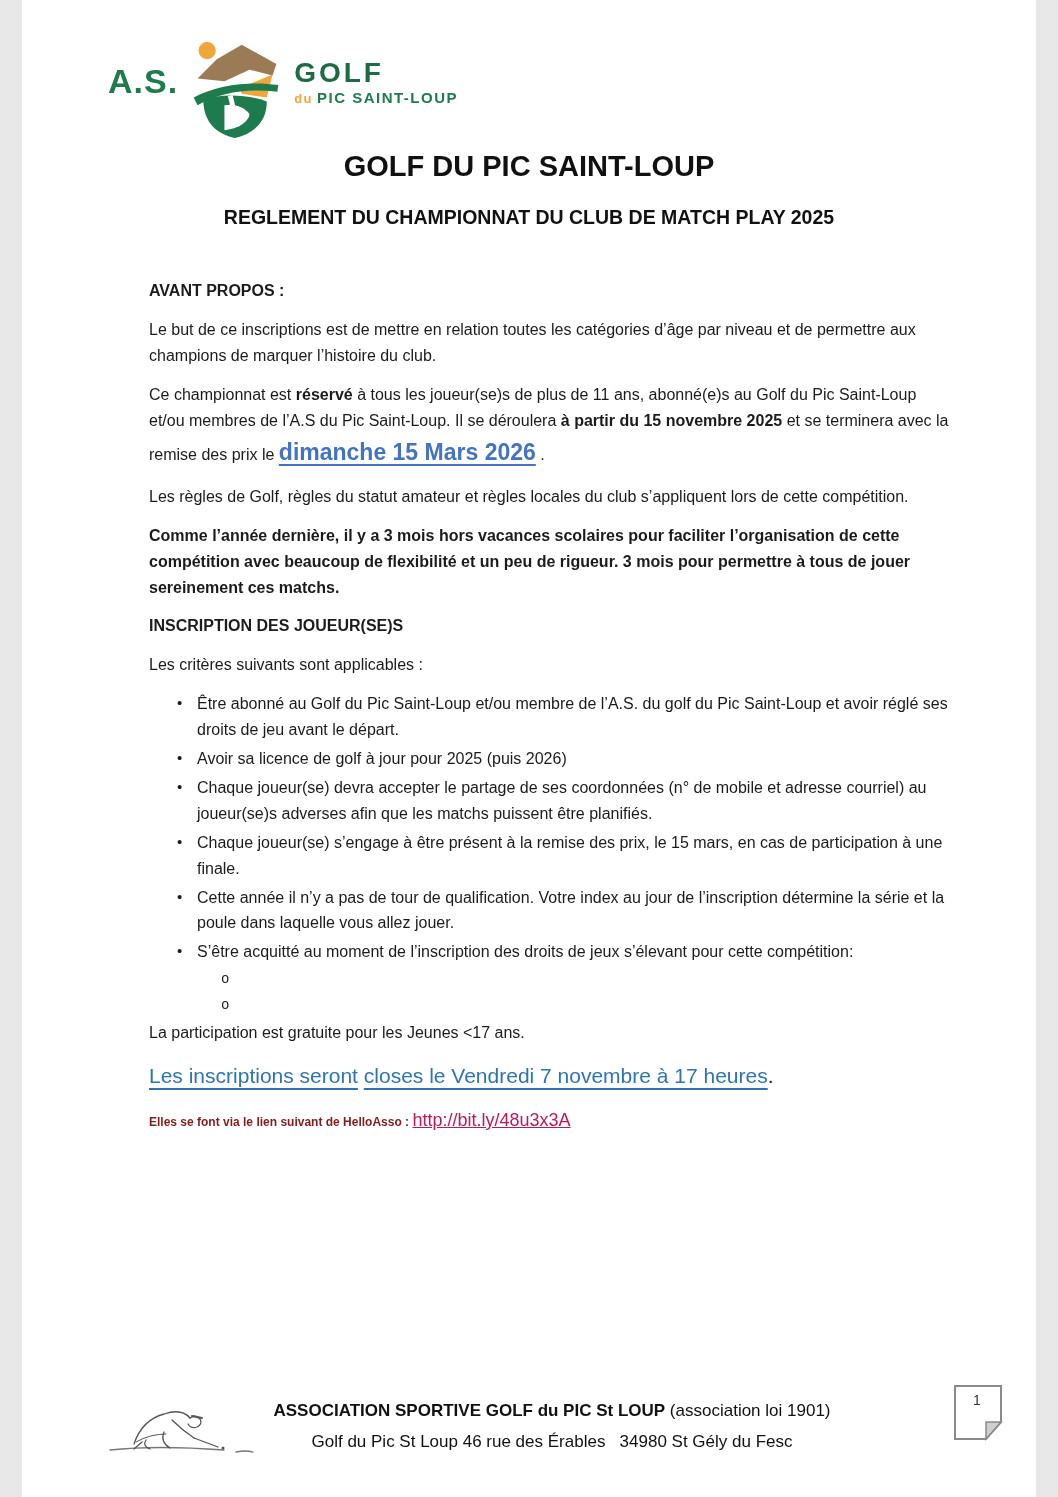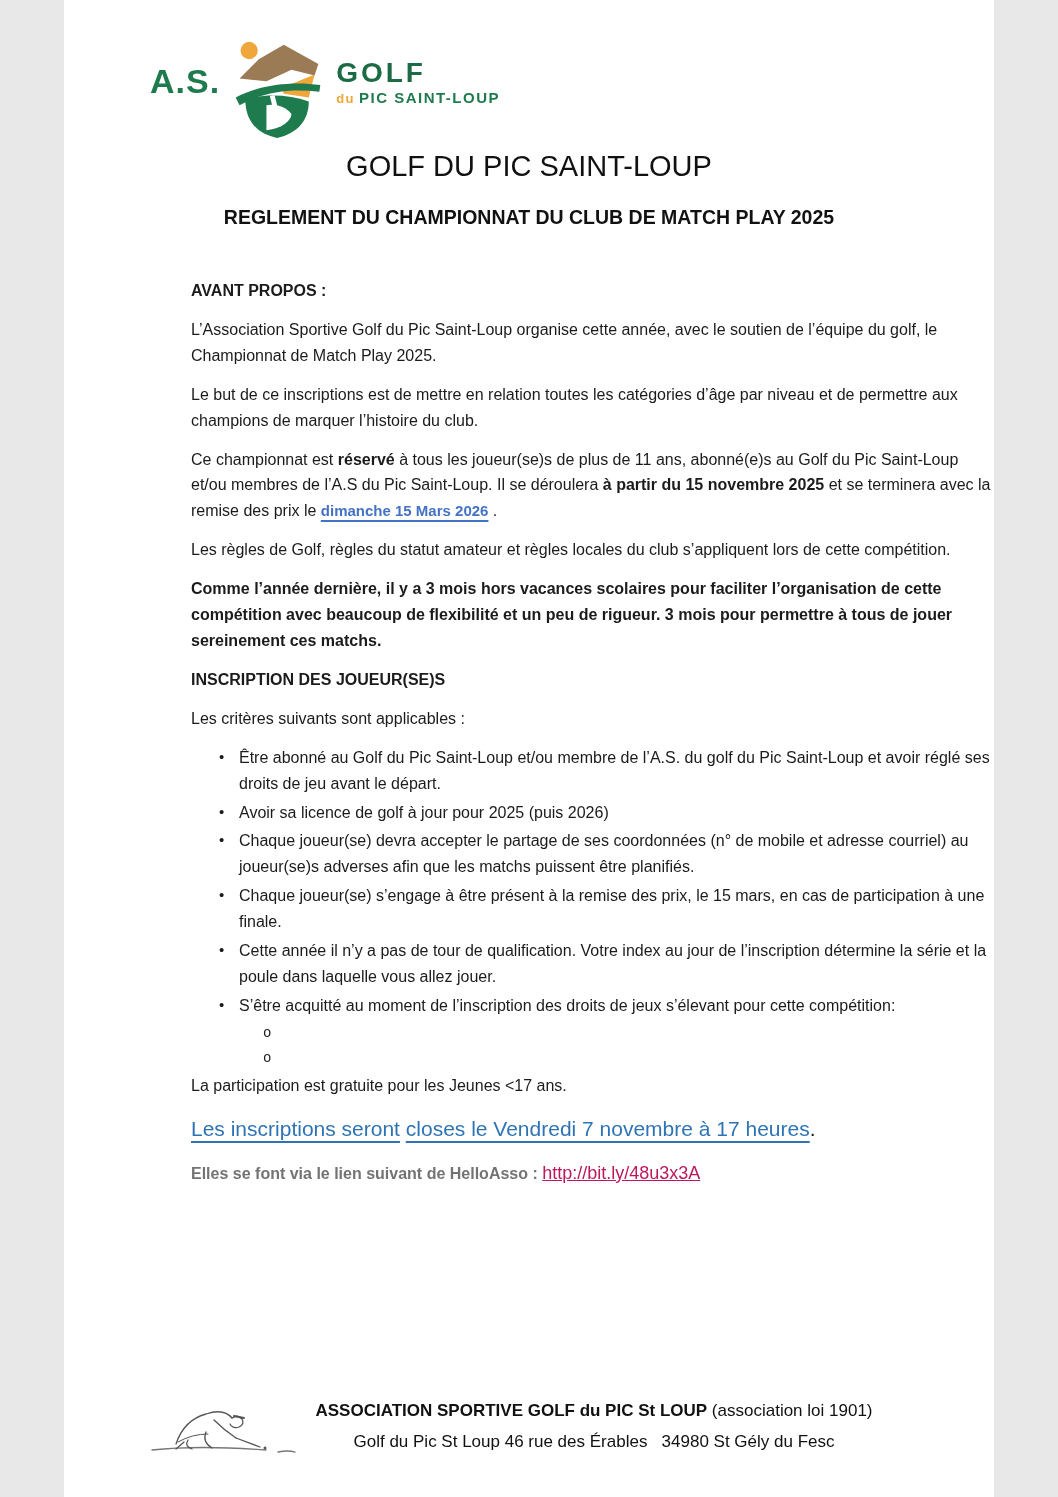--- a/index.html
+++ b/index.html
@@ -1,54 +1,54 @@
 <!DOCTYPE html>
 <html><head>
 <meta charset="utf-8">
 <style>
   html,body{margin:0;padding:0;background:#e8e8e8;}
-  .page{position:relative;width:930px;height:1497px;background:#ffffff;margin:0 auto;
+  .page{position:relative;width:1014px;height:1497px;background:#ffffff;margin:0 auto;
         font-family:"Liberation Sans","DejaVu Sans",sans-serif;color:#1b1b1b;overflow:hidden;}
 
   
   .logo{position:absolute;left:86px;top:38px;display:flex;align-items:center;gap:12px;}
   .logo-as{font-size:34px;font-weight:bold;letter-spacing:1px;color:#1E7B4D;padding-bottom:14px;}
   .logo-emblem{width:92px;height:100px;}
   .logo-words{display:flex;flex-direction:column;justify-content:center;padding-bottom:10px;}
   .logo-words .l1{font-size:28px;font-weight:bold;letter-spacing:3px;color:#1D6B45;line-height:1.05;}
   .logo-words .l2{font-size:15px;font-weight:bold;letter-spacing:1.5px;line-height:1.3;}
   .logo-du{color:#EFA73C;margin-right:4px;font-size:13px;}
   .logo-psl{color:#1E7B4D;}
 
   
   .doc-title{position:absolute;top:150px;left:0;width:100%;text-align:center;
-             font-size:29px;font-weight:normal;letter-spacing:0px;color:#111;}
+             font-size:29px;font-weight:bold;letter-spacing:0px;color:#111;}
   .doc-subtitle{position:absolute;top:206px;left:0;width:100%;text-align:center;
              font-size:19.5px;font-weight:bold;color:#111;}
 
   
   #doc-body{position:absolute;left:127px;top:278px;width:806px;font-size:16px;line-height:1.62;}
   #doc-body p{margin:0 0 13px 0;}
   .run-head{font-weight:bold;margin:0 0 13px 0;}
   .bold-p{font-weight:bold;}
   .ul-wrap{margin:0 0 3px 0;}
   .li{display:flex;margin:0 0 3px 0;}
   .lvl1{padding-left:28px;}
   .lvl1 .marker{flex:0 0 20px;font-size:15px;}
   .lvl2{padding-left:72px;}
   .lvl2 .marker{flex:0 0 20px;font-family:"Liberation Mono","DejaVu Sans Mono",monospace;font-size:14px;}
   .li-text{flex:1;}
   .hang{margin-left:48px;}
 
-  .date-blue{color:#4472C4;font-weight:bold;font-size:15px;
+  .date-blue{color:#4472C4;font-weight:bold;font-size:23px;
              text-decoration:underline;text-decoration-thickness:2px;text-underline-offset:4px;}
   .closing{font-size:21px;font-weight:normal;margin-top:8px !important;}
   .blue-u{color:#2E74B5;text-decoration:underline;text-decoration-thickness:2px;text-underline-offset:5px;}
   .hello{margin-top:12px !important;}
-  .red-b{color:#737373;font-weight:bold;font-size:16px;}
+  .red-b{color:#7f1d1d;font-weight:bold;font-size:12px;}
   .link{color:#be185d;text-decoration:underline;font-size:18px;cursor:pointer;}
 
   
   .footer-text{position:absolute;left:127px;top:1396px;width:806px;text-align:center;
                font-size:17px;line-height:1.8;color:#111;}
   .footer-text .bold{font-weight:bold;}
   .footer-address{white-space:pre-wrap;}
   .sketch{position:absolute;left:84px;top:1390px;}
   .page-num{position:absolute;left:931px;top:1384px;width:52px;height:58px;}
   .page-num .num{position:absolute;left:0;top:8px;width:48px;text-align:center;
@@ -78,21 +78,20 @@
         <span class="logo-du">du</span><span class="logo-psl">PIC SAINT-LOUP</span>
       </span>
     </div>
   </div>
 
   <div class="doc-title">GOLF DU PIC SAINT-LOUP</div>
   <div class="doc-subtitle">REGLEMENT DU CHAMPIONNAT DU CLUB DE MATCH PLAY 2025</div>
 
   <div id="doc-body">
       <p class="run-head">AVANT PROPOS :</p>
-      <p><span>L’Association Sportive Golf du Pic Saint-Loup organise cette année, avec le soutien de l’équipe du golf, le Championnat de Match Play 2025.</span></p>
       <p><span>Le but de ce inscriptions est de mettre en relation toutes les catégories d’âge par niveau et de permettre aux champions de marquer l’histoire du club.</span></p>
       <p><span>Ce championnat est </span><span style="font-weight: bold;">réservé</span><span> à tous les joueur(se)s de plus de 11 ans, abonné(e)s au Golf du Pic Saint-Loup et/ou membres de l’A.S du Pic Saint-Loup. Il se déroulera </span><span style="font-weight: bold;">à partir du 15 novembre 2025</span><span> et se terminera avec la remise des prix le </span><span class="date-blue">dimanche 15 Mars 2026</span><span> .</span></p>
       <p><span>Les règles de Golf, règles du statut amateur et règles locales du club s’appliquent lors de cette compétition.</span></p>
       <p class="bold-p"><span>Comme l’année dernière,  il y a 3 mois hors vacances scolaires pour faciliter l’organisation de cette compétition avec beaucoup de flexibilité et un peu de rigueur. 3 mois pour permettre à tous de jouer sereinement ces matchs.</span></p>
       <p class="run-head">INSCRIPTION DES JOUEUR(SE)S</p>
       <p><span>Les critères suivants sont applicables :</span></p>
       <div class="ul-wrap">
         <div class="li lvl1">
           <span class="marker">•</span>
           <span class="li-text"><span>Être abonné au Golf du Pic Saint-Loup et/ou membre de l’A.S. du golf du Pic Saint-Loup et avoir réglé ses droits de jeu avant le départ.</span></span>

